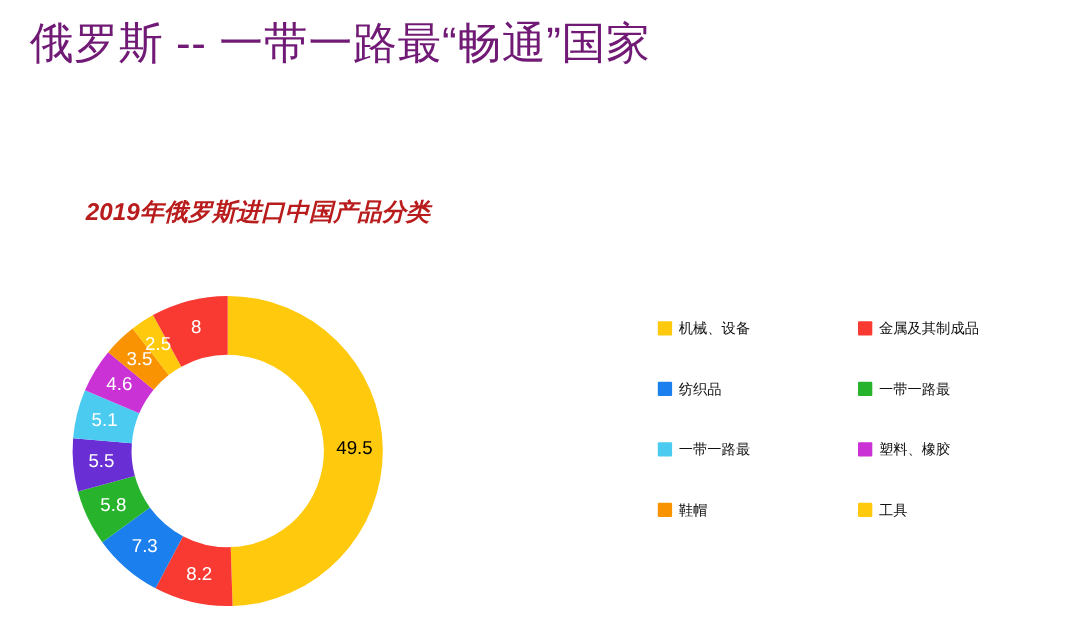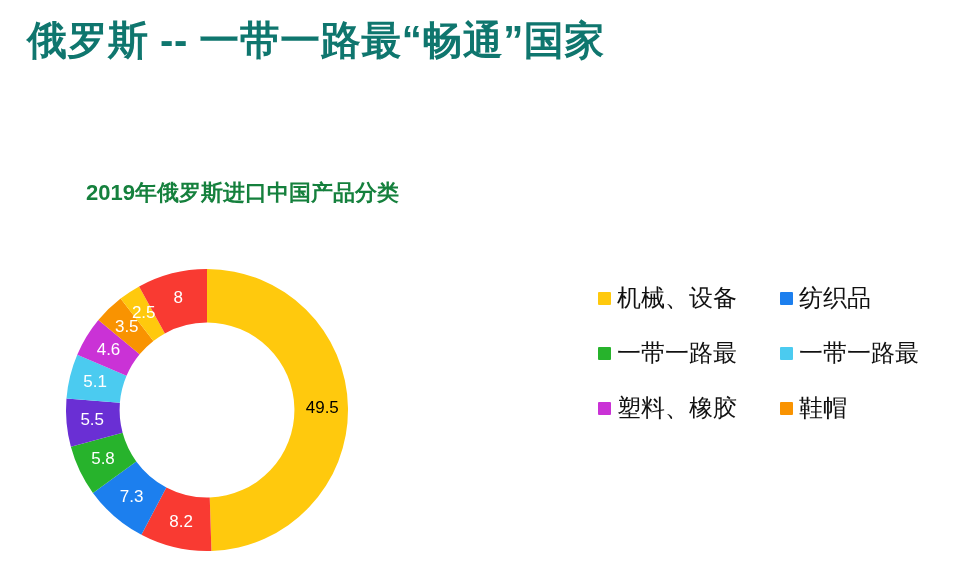--- a/index.html
+++ b/index.html
@@ -14,36 +14,37 @@
     overflow: hidden;
     font-family: "Liberation Sans", "DejaVu Sans", sans-serif;
     color: #000000;
   }
 
   #main-title {
     position: absolute;
     left: 27px;
     top: 16px;
     font-size: 40px;
-    font-weight: 700;
+    font-weight: 400;
     letter-spacing: 0.5px;
     line-height: 1.2;
     white-space: nowrap;
-    color: #0f766e;
+    color: #701a75;
   }
 
   #chart-subtitle {
     position: absolute;
-    left: 86px;
+    left: 78px;
     top: 180px;
     font-size: 22px;
     font-weight: 700;
     line-height: 1.2;
     white-space: nowrap;
-    color: #15803d;
+    color: #b91c1c;
+    font-style: italic;
   }
 
   #donut-wrap {
     position: absolute;
     left: 64px;
     top: 267px;
     width: 286px;
     height: 286px;
   }
   #donut-svg {
@@ -75,21 +76,21 @@
     gap: 6px;
     height: 24px;
   }
   .legend-swatch {
     width: 13px;
     height: 13px;
     flex: 0 0 13px;
     border-radius: 1px;
   }
   .legend-label {
-    font-size: 24px;
+    font-size: 13px;
     font-weight: 500;
     line-height: 1;
     white-space: nowrap;
     color: #111111;
   }
 </style>
 </head>
 <body>
 
 <div id="main-title">俄罗斯 -- 一带一路最“畅通”国家</div>
@@ -124,32 +125,40 @@
       </g>
   </svg>
 </div>
 
 <div id="legend">
   <div class="legend-item">
     <span class="legend-swatch" style="background: rgb(255, 201, 13);"></span>
     <span class="legend-label">机械、设备</span>
   </div>
   <div class="legend-item">
+    <span class="legend-swatch" style="background: rgb(249, 58, 50);"></span>
+    <span class="legend-label">金属及其制成品</span>
+  </div>
+  <div class="legend-item">
     <span class="legend-swatch" style="background: rgb(28, 127, 238);"></span>
     <span class="legend-label">纺织品</span>
   </div>
   <div class="legend-item">
     <span class="legend-swatch" style="background: rgb(39, 179, 44);"></span>
     <span class="legend-label">一带一路最</span>
   </div>
   <div class="legend-item">
     <span class="legend-swatch" style="background: rgb(75, 203, 240);"></span>
     <span class="legend-label">一带一路最</span>
   </div>
   <div class="legend-item">
     <span class="legend-swatch" style="background: rgb(202, 50, 214);"></span>
     <span class="legend-label">塑料、橡胶</span>
   </div>
   <div class="legend-item">
     <span class="legend-swatch" style="background: rgb(249, 147, 1);"></span>
     <span class="legend-label">鞋帽</span>
   </div>
+  <div class="legend-item">
+    <span class="legend-swatch" style="background: rgb(255, 201, 13);"></span>
+    <span class="legend-label">工具</span>
+  </div>
 </div>
 
 </body></html>

